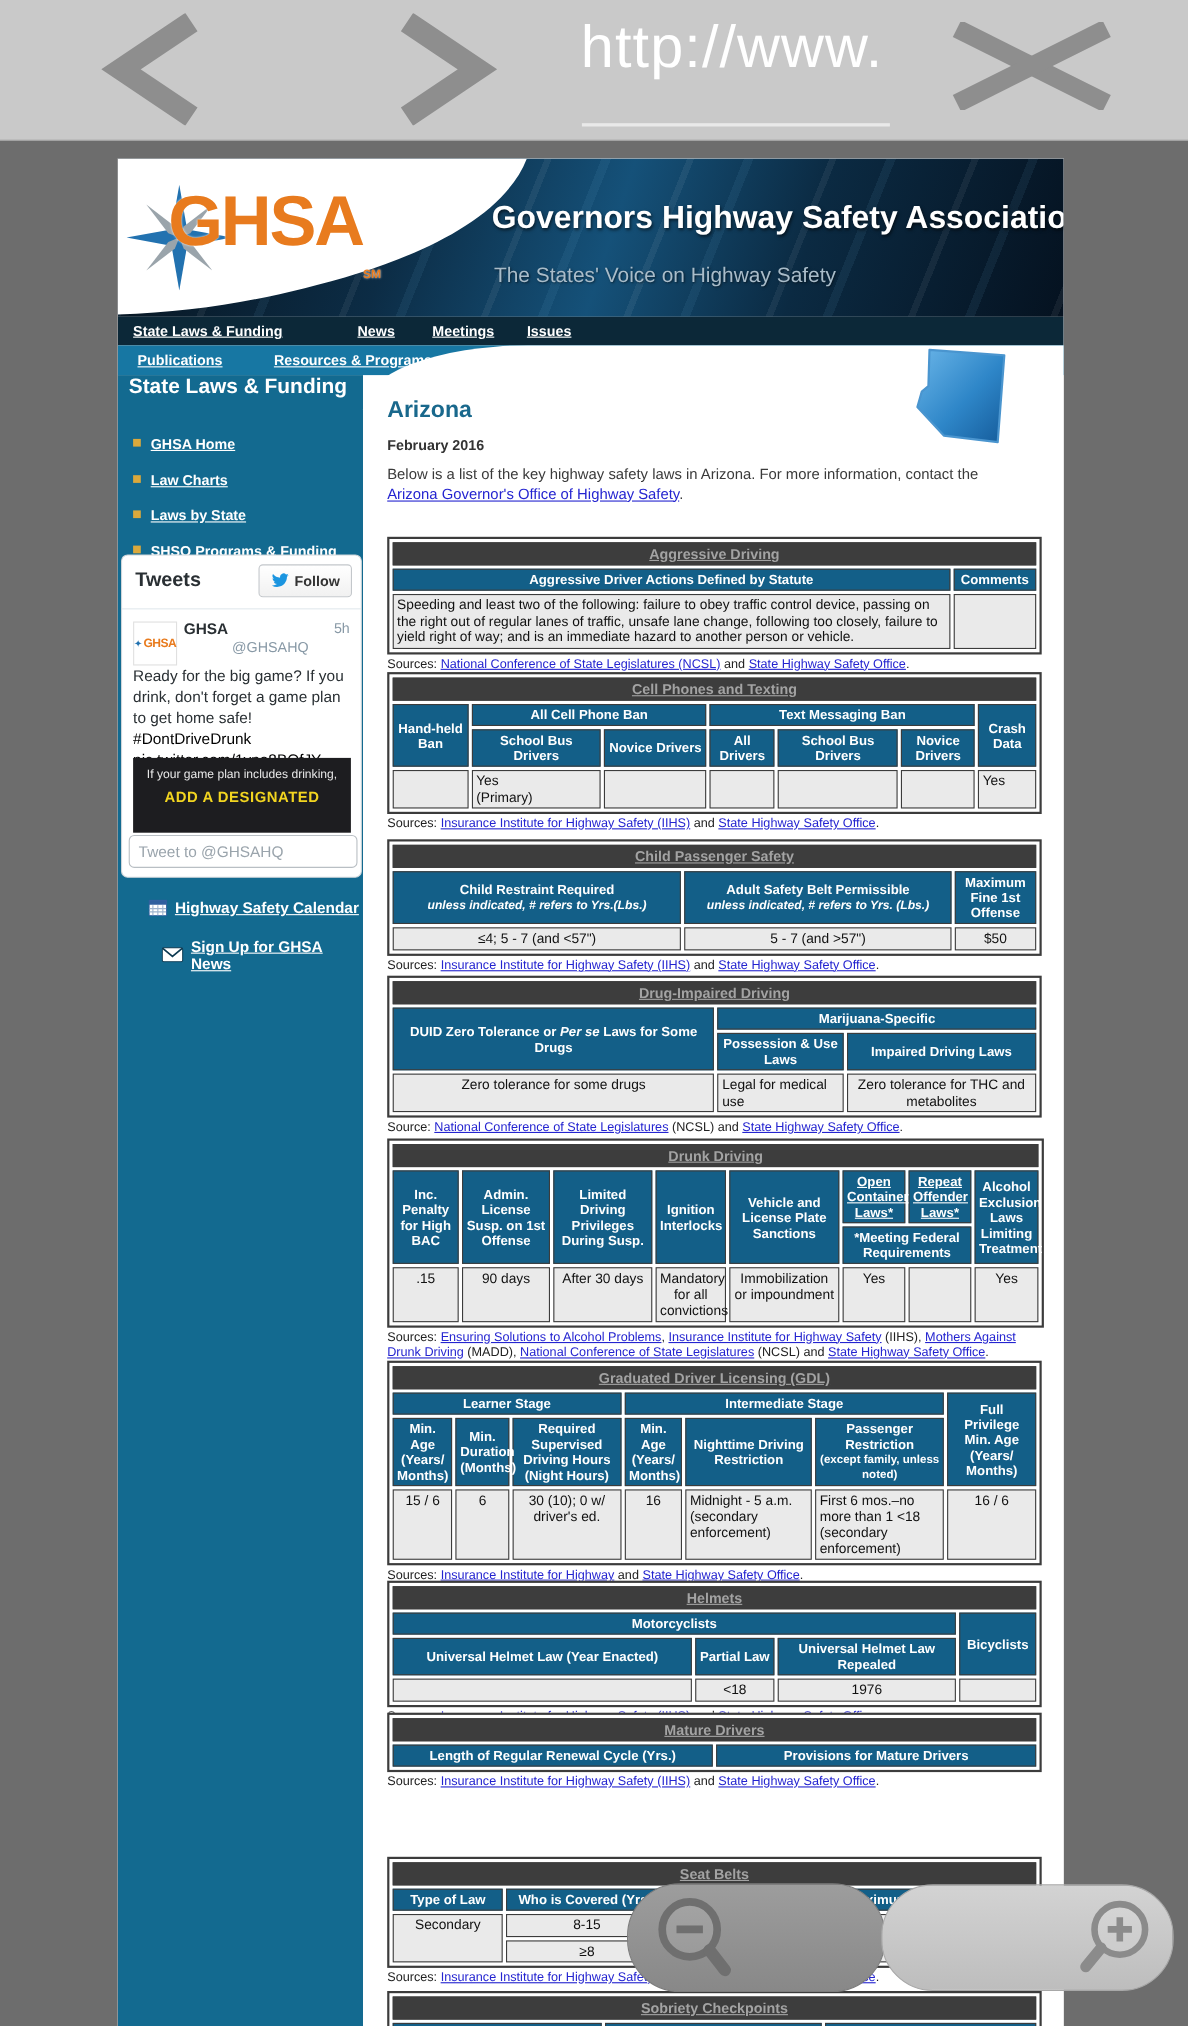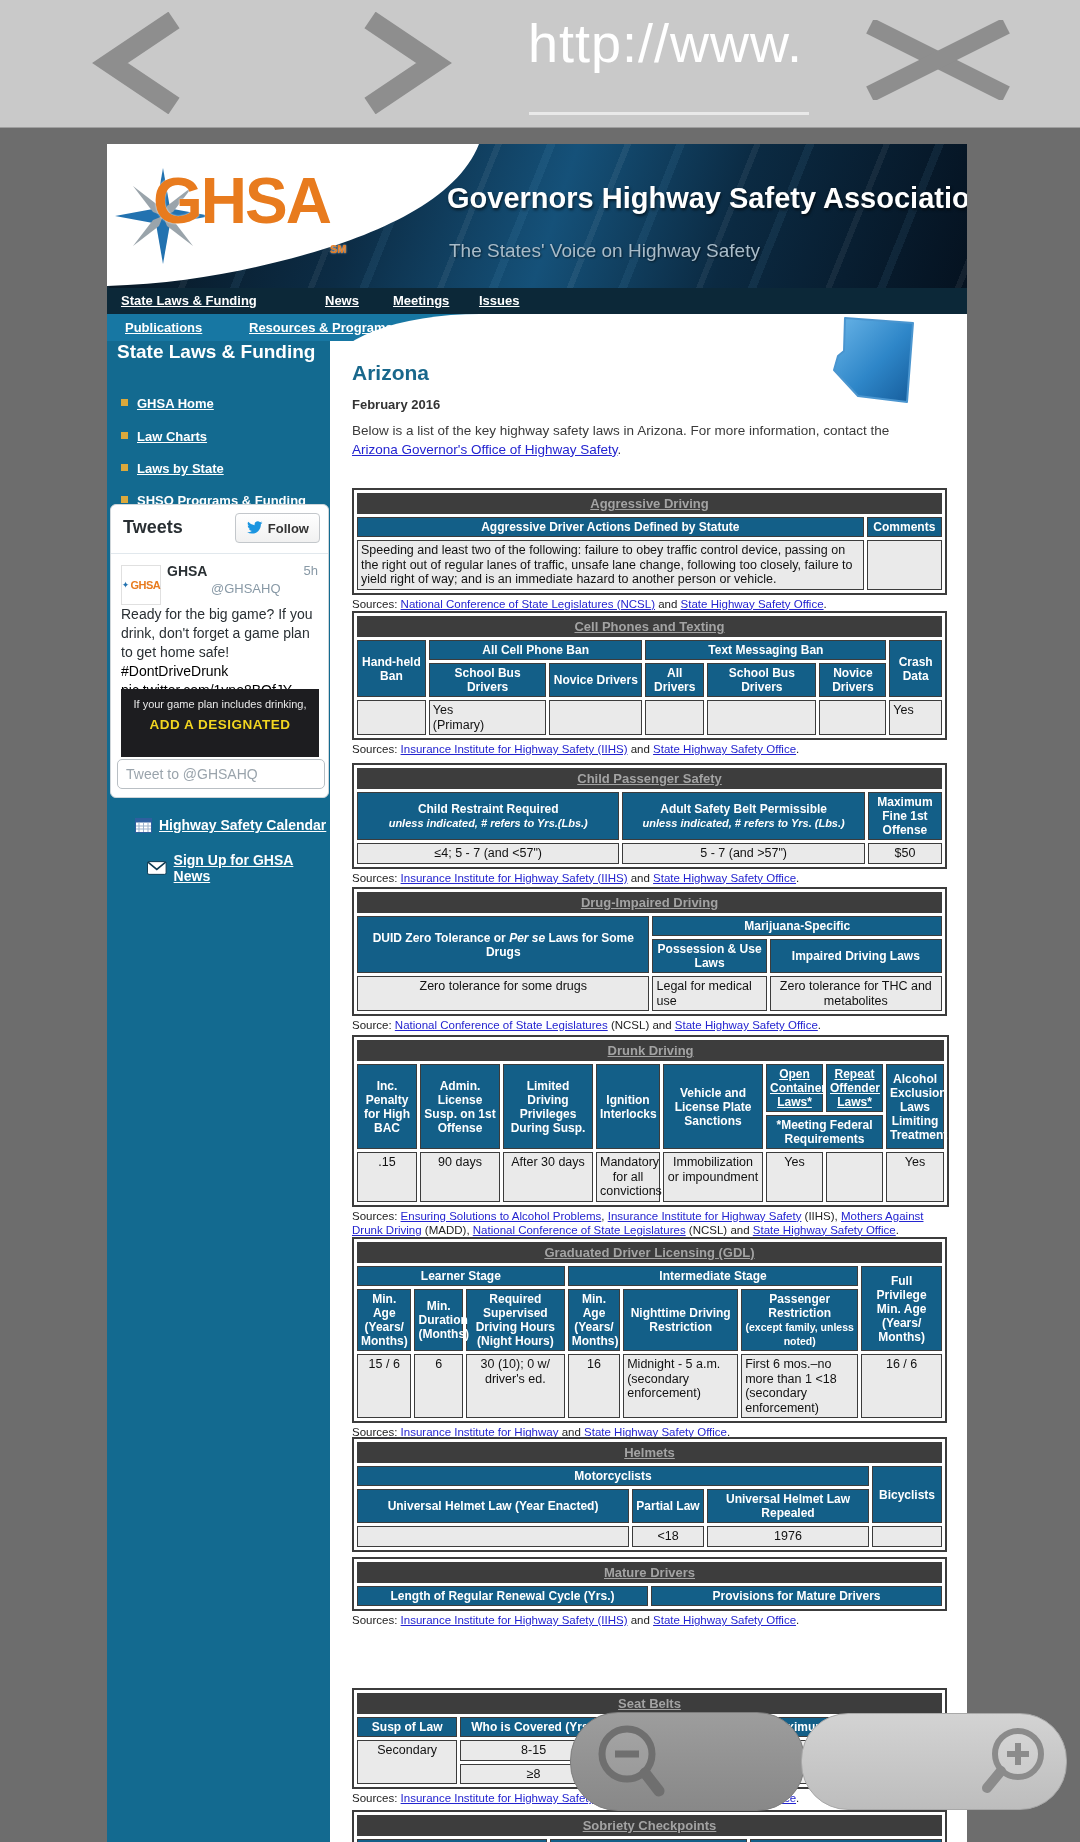--- a/index.html
+++ b/index.html
@@ -466,21 +466,21 @@
             <col style="width:100px">
             <col style="width:146px">
             <col style="width:138px">
             <col style="width:190px">
           </colgroup>
         <tbody>
             <tr>
               <th class="sect" colspan="4">Seat Belts</th>
             </tr>
         <tr>
-          <th class="col">Susp of Law</th>
+          <th class="col">Type of Law</th>
           <th class="col">Who is Covered (Yrs.)</th>
           <th class="col">In What Seat</th>
           <th class="col">Maximum Fine 1st Offense</th>
         </tr>
         <tr>
           <td rowspan="2">Secondary</td>
           <td>8-15</td>
           <td></td>
           <td></td>
         </tr>

